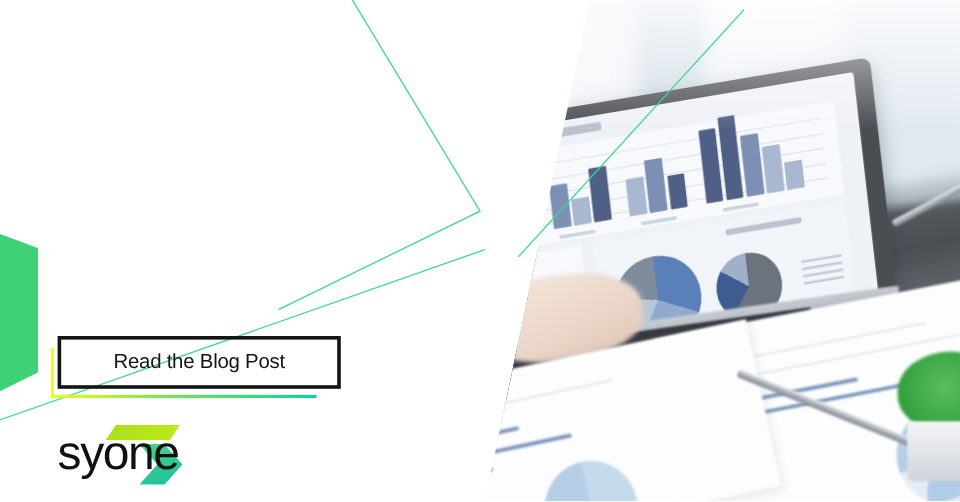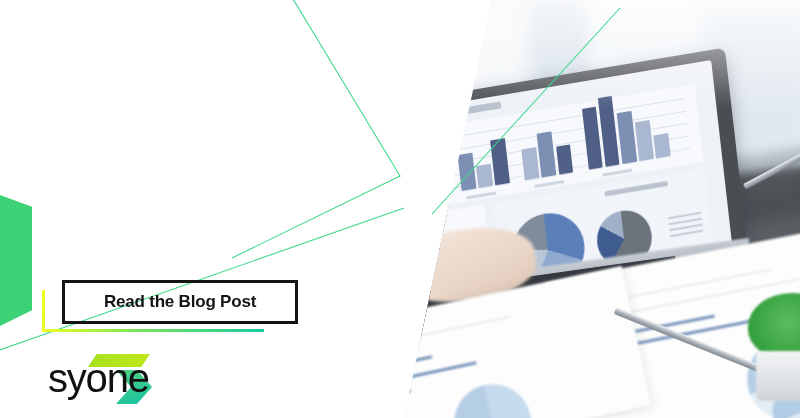--- a/index.html
+++ b/index.html
@@ -313,27 +313,26 @@
   #cta-button {
     position: absolute;
     left: 0; top: 0;
     width: 236px; height: 44px;
     box-sizing: border-box;
     border: 3px solid #141414;
     background: transparent;
     color: #141414;
     font-family: "Liberation Sans", sans-serif;
     font-size: 17px;
-    font-weight: 700;
+    font-weight: 400;
     letter-spacing: -.2px;
     cursor: pointer;
     display: flex;
     align-items: center;
     justify-content: center;
-    margin-left: 14px;
   }
 
   
   #logo {
     position: absolute;
     left: 48px;
     top: 352px;
     width: 150px;
     height: 48px;
   }

